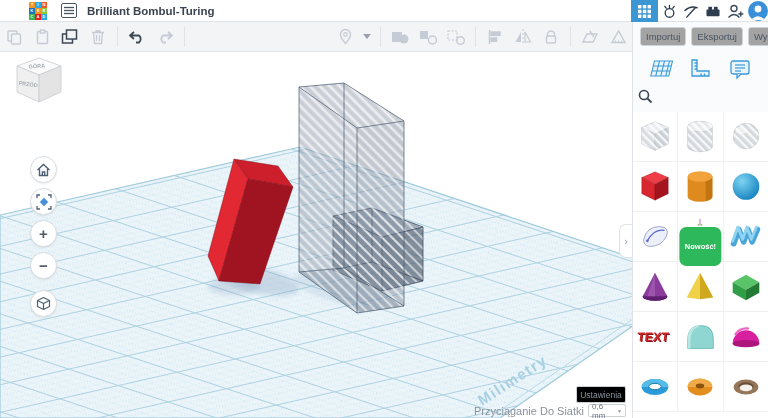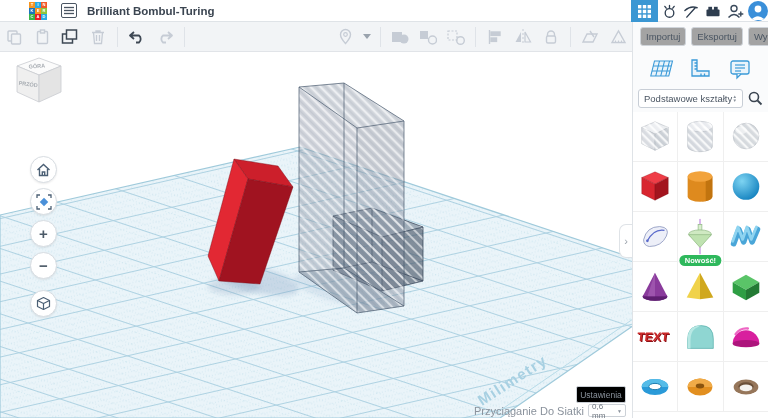--- a/index.html
+++ b/index.html
@@ -48,21 +48,21 @@
   .panel { position:absolute; top:22px; left:632px; width:136px; height:396px; background:#fafbfc; border-left:1px solid #dfe3e7; z-index:25; }
   .panel-actions { display:flex; gap:5px; padding:5px 0 5px 7px; }
   .pa-btn { background:#a3a3a3; border:1px solid #cfd4da; border-radius:3px; font-size:9.5px; color:#4a5562; padding:3px 5px; white-space:nowrap; }
   .panel-tools { display:flex; justify-content:space-around; align-items:center; padding:6px 8px 8px 8px; }
   .ptool { width:28px; height:24px; display:flex; align-items:center; justify-content:center; }
   .select-row { display:flex; align-items:center; gap:5px; padding:0 5px 6px 5px; }
   .cat-select { flex:1; height:19px; background:#fff; border:1px solid #c8ced6; border-radius:3px; display:flex; align-items:center; justify-content:space-between; padding:0 5px; font-size:9.5px; color:#4a5562; }
   .sorter { display:flex; flex-direction:column; line-height:4px; font-size:4.5px; color:#8a929c; }
   .shape-grid { position:absolute; top:90px; left:0; width:136px; height:306px; display:grid; grid-template-columns:repeat(3,1fr); grid-auto-rows:50px; background:#fff; }
   .cell { border-right:1px solid #efefef; border-bottom:1px solid #efefef; display:flex; align-items:center; justify-content:center; position:relative; background:#fff; }
-  .badge { position:absolute; bottom:-5px; left:50%; transform:translateX(-50%); background:#2eb85c; color:#fff; font-size:7.5px; font-weight:bold; border-radius:7px; padding:1px 5px; white-space:nowrap; z-index:5; box-shadow:0 0 0 1px rgba(255,255,255,.8); }
+  .badge { position:absolute; bottom:-5px; left:50%; transform:translateX(-50%); background:#2eb85c; color:#fff; font-size:7.5px; font-weight:bold; border-radius:7px; padding:15px 5px; white-space:nowrap; z-index:5; box-shadow:0 0 0 1px rgba(255,255,255,.8); }
   svg { display:block; }
 </style>
 </head>
 <body>
 
 <div class="app">
 
   <div class="header">
     <div class="logo" id="logo">
         <div class="tile">T</div>
@@ -440,27 +440,20 @@
             </g>
             <g stroke="#3b9ad8" stroke-width="1.2">
               <line x1="6" y1="6" x2="16" y2="6"></line>
               <line x1="6" y1="9" x2="16" y2="9"></line>
               <line x1="6" y1="12" x2="12" y2="12"></line>
             </g>
           </svg>
       </div>
     </div>
     <div class="select-row">
-      <div class="cat-select">
-        <span>Podstawowe kształty</span>
-        <span class="sorter">
-            <span>▲</span>
-            <span>▼</span>
-          </span>
-      </div>
       <div>
         <svg width="15" height="15" viewBox="0 0 15 15">
             <circle cx="6" cy="6" r="4.5" fill="none" stroke="#3b4551" stroke-width="1.6"></circle>
             <line x1="9.5" y1="9.5" x2="13.5" y2="13.5" stroke="#3b4551" stroke-width="1.8"></line>
           </svg>
       </div>
     </div>
     <div class="shape-grid" id="shape-grid">
         <div class="cell">
           <svg width="38" height="38">

